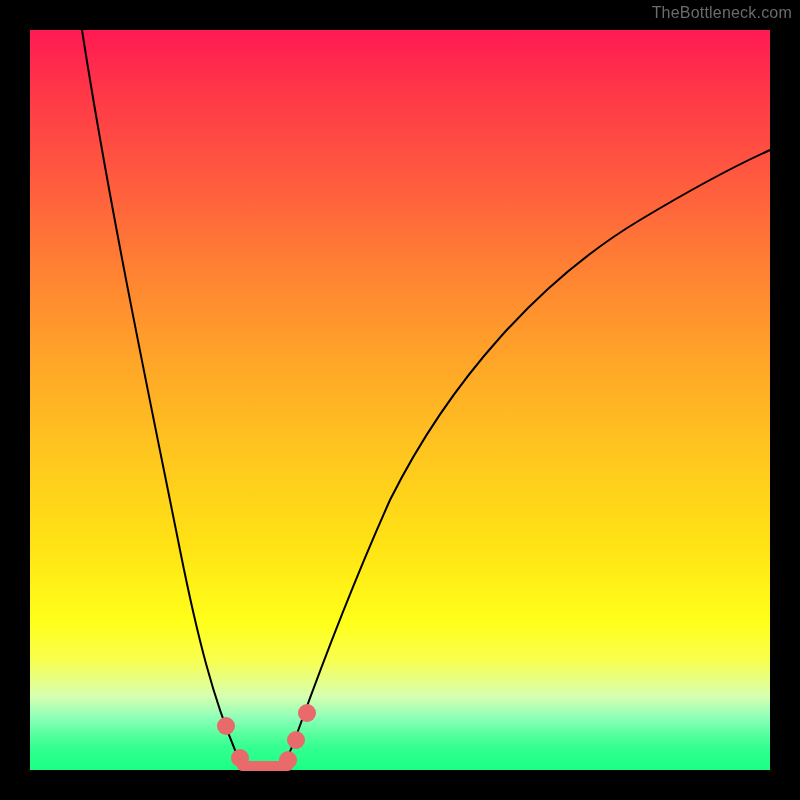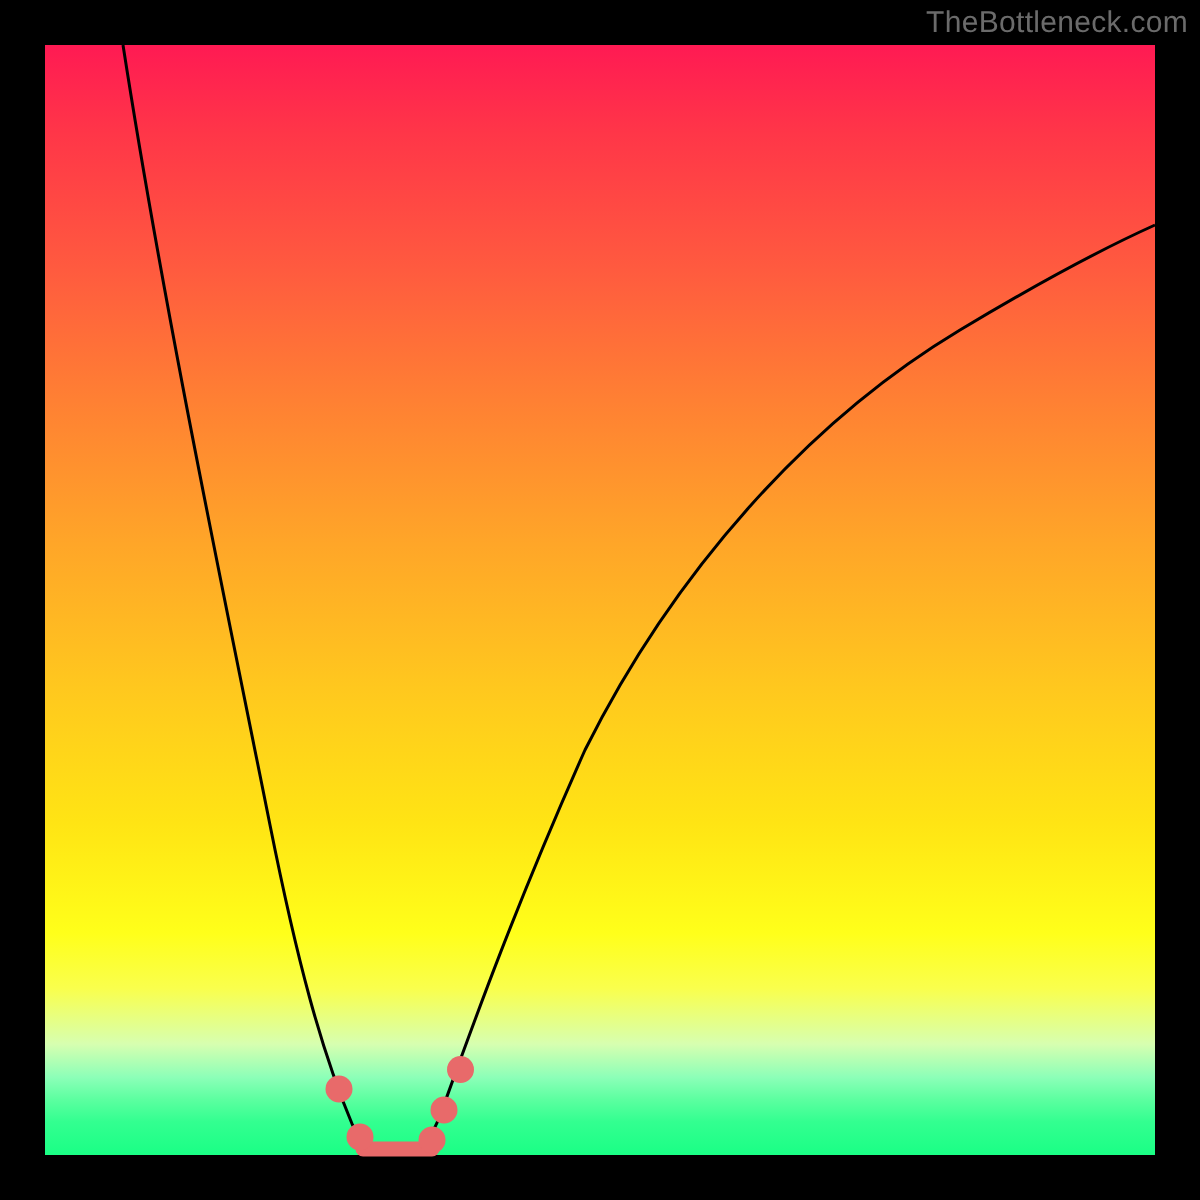--- a/index.html
+++ b/index.html
@@ -31,21 +31,21 @@
       #8cffb8 93%,
       #5cffa0 95%,
       #33ff90 97%,
       #1aff85 100%
     );
   }
   .watermark {
     position: absolute;
     top: 4px;
     right: 8px;
-    font-size: 20px;
+    font-size: 16px;
     color: #6b6b6b;
     font-weight: 500;
     letter-spacing: 0.2px;
     z-index: 5;
   }
   svg.curves {
     position: absolute;
     left: 0;
     top: 0;
     width: 740px;

